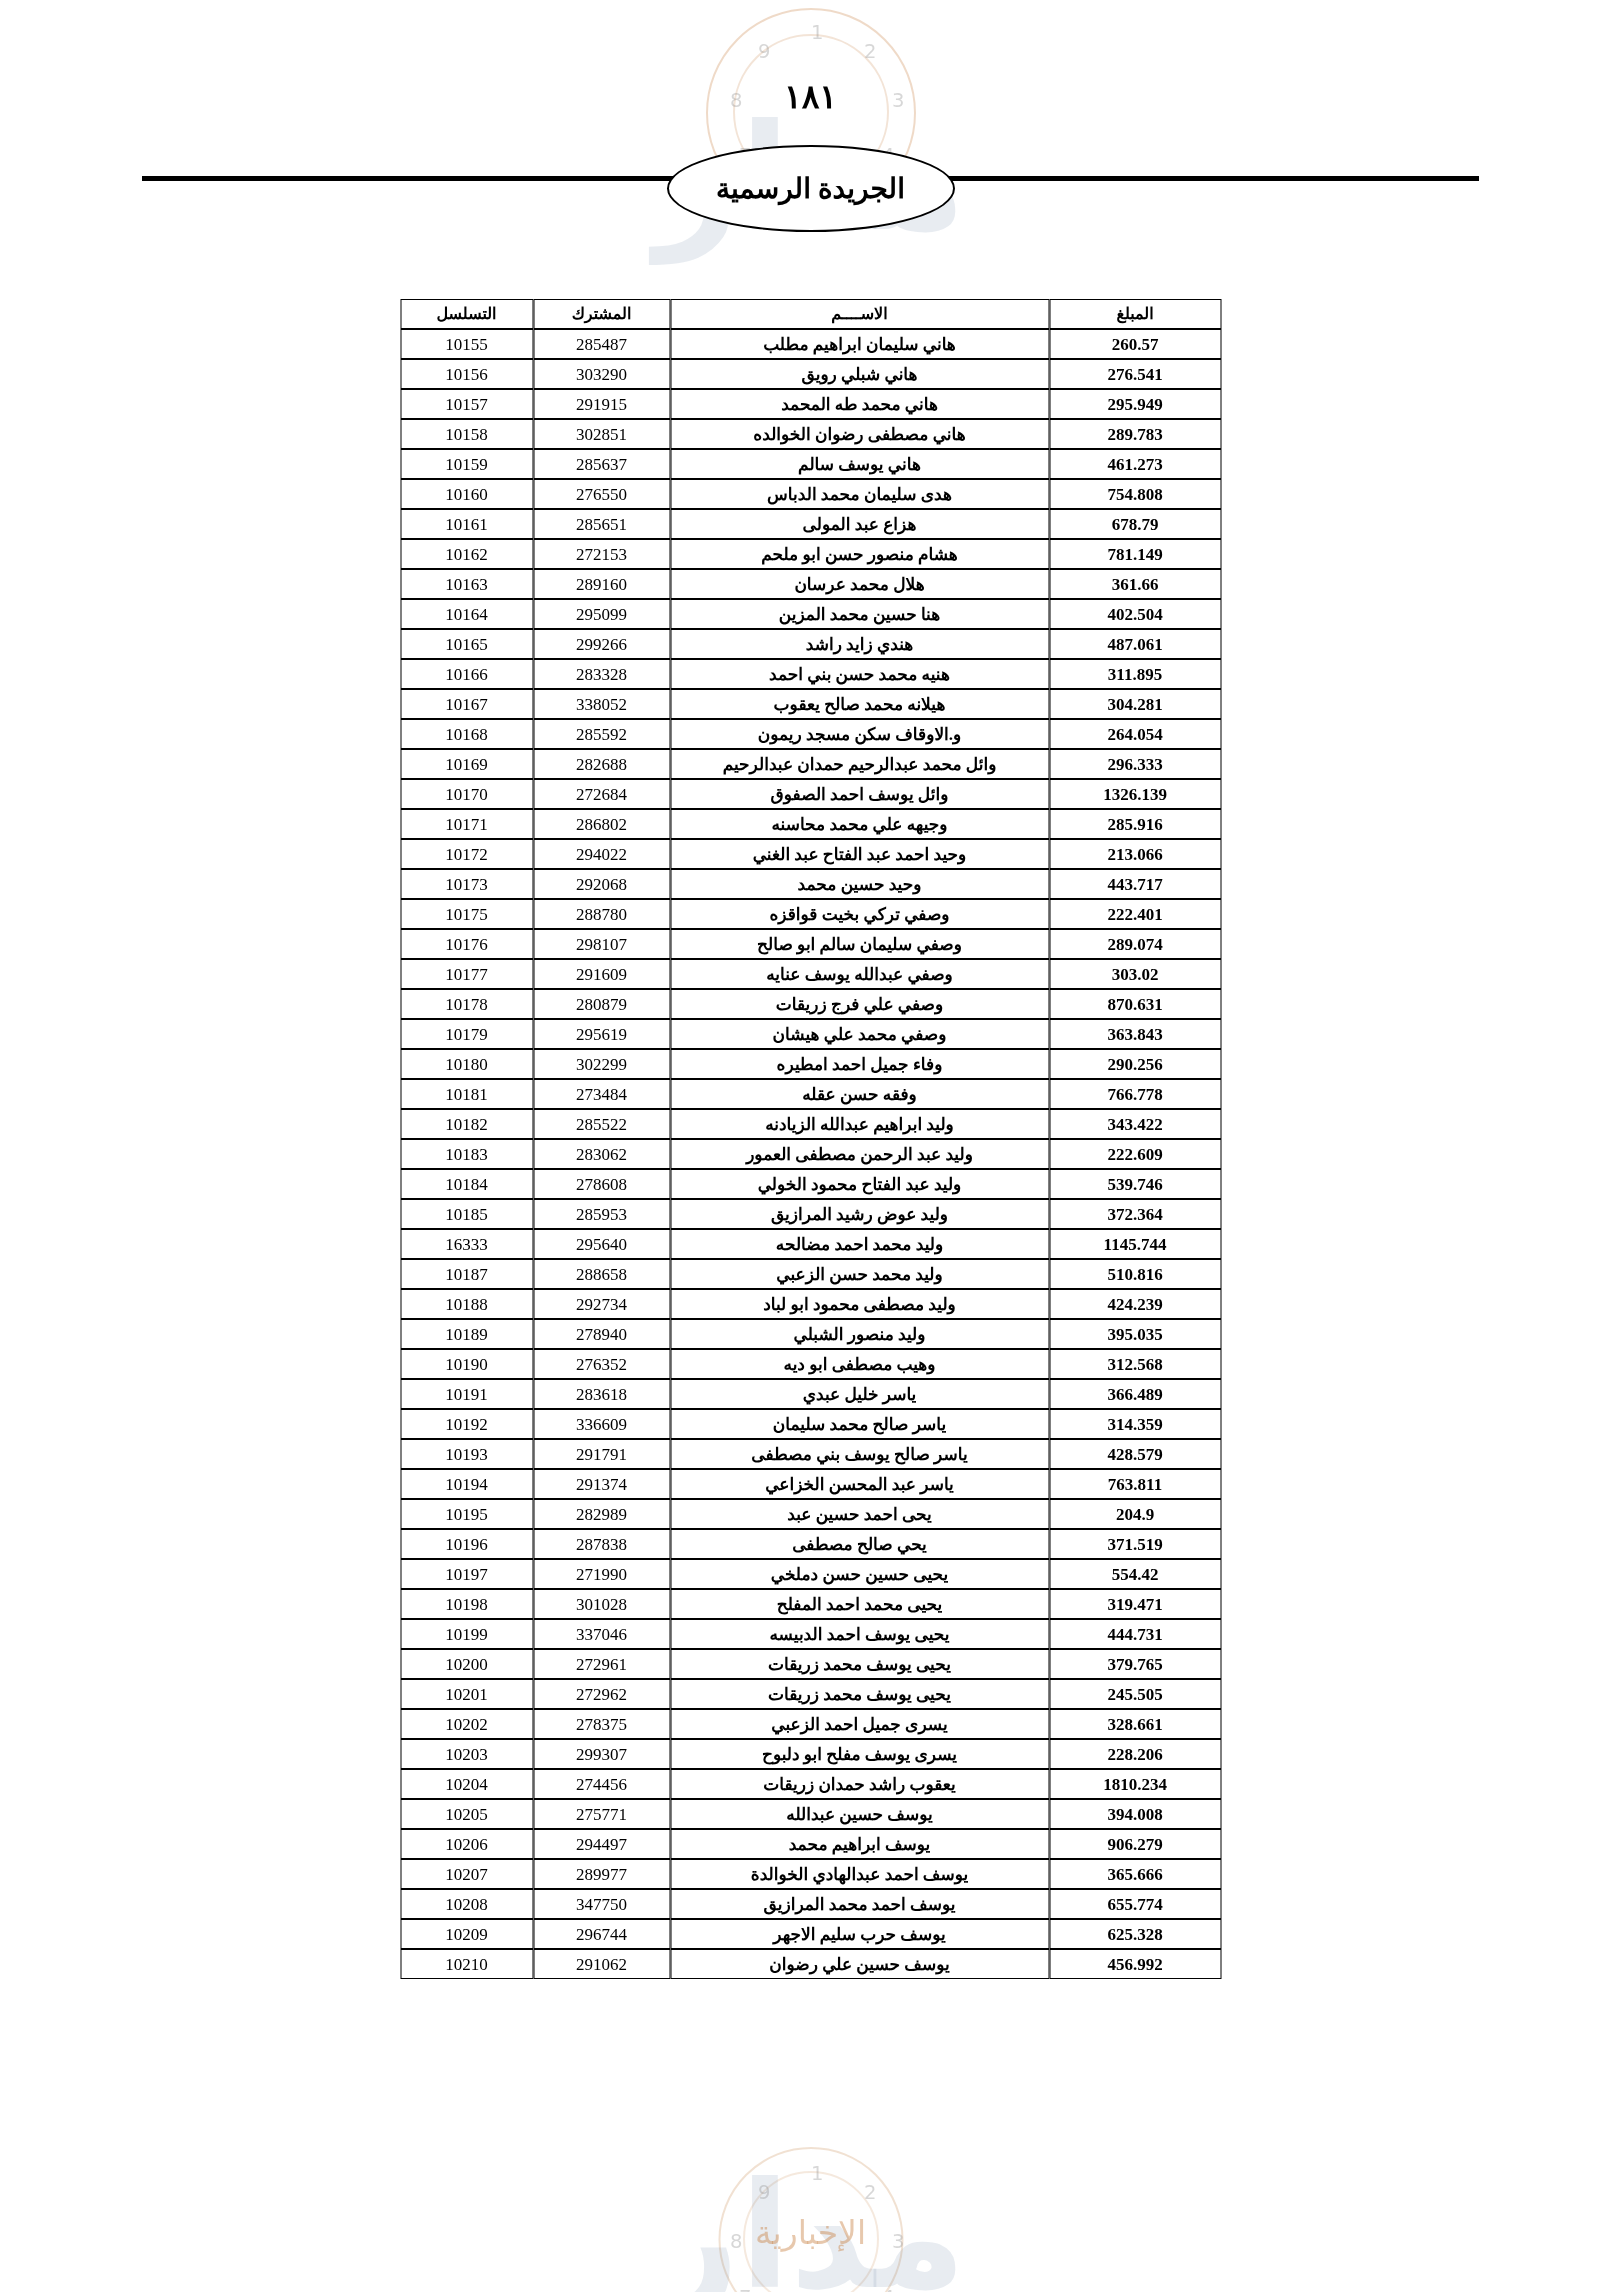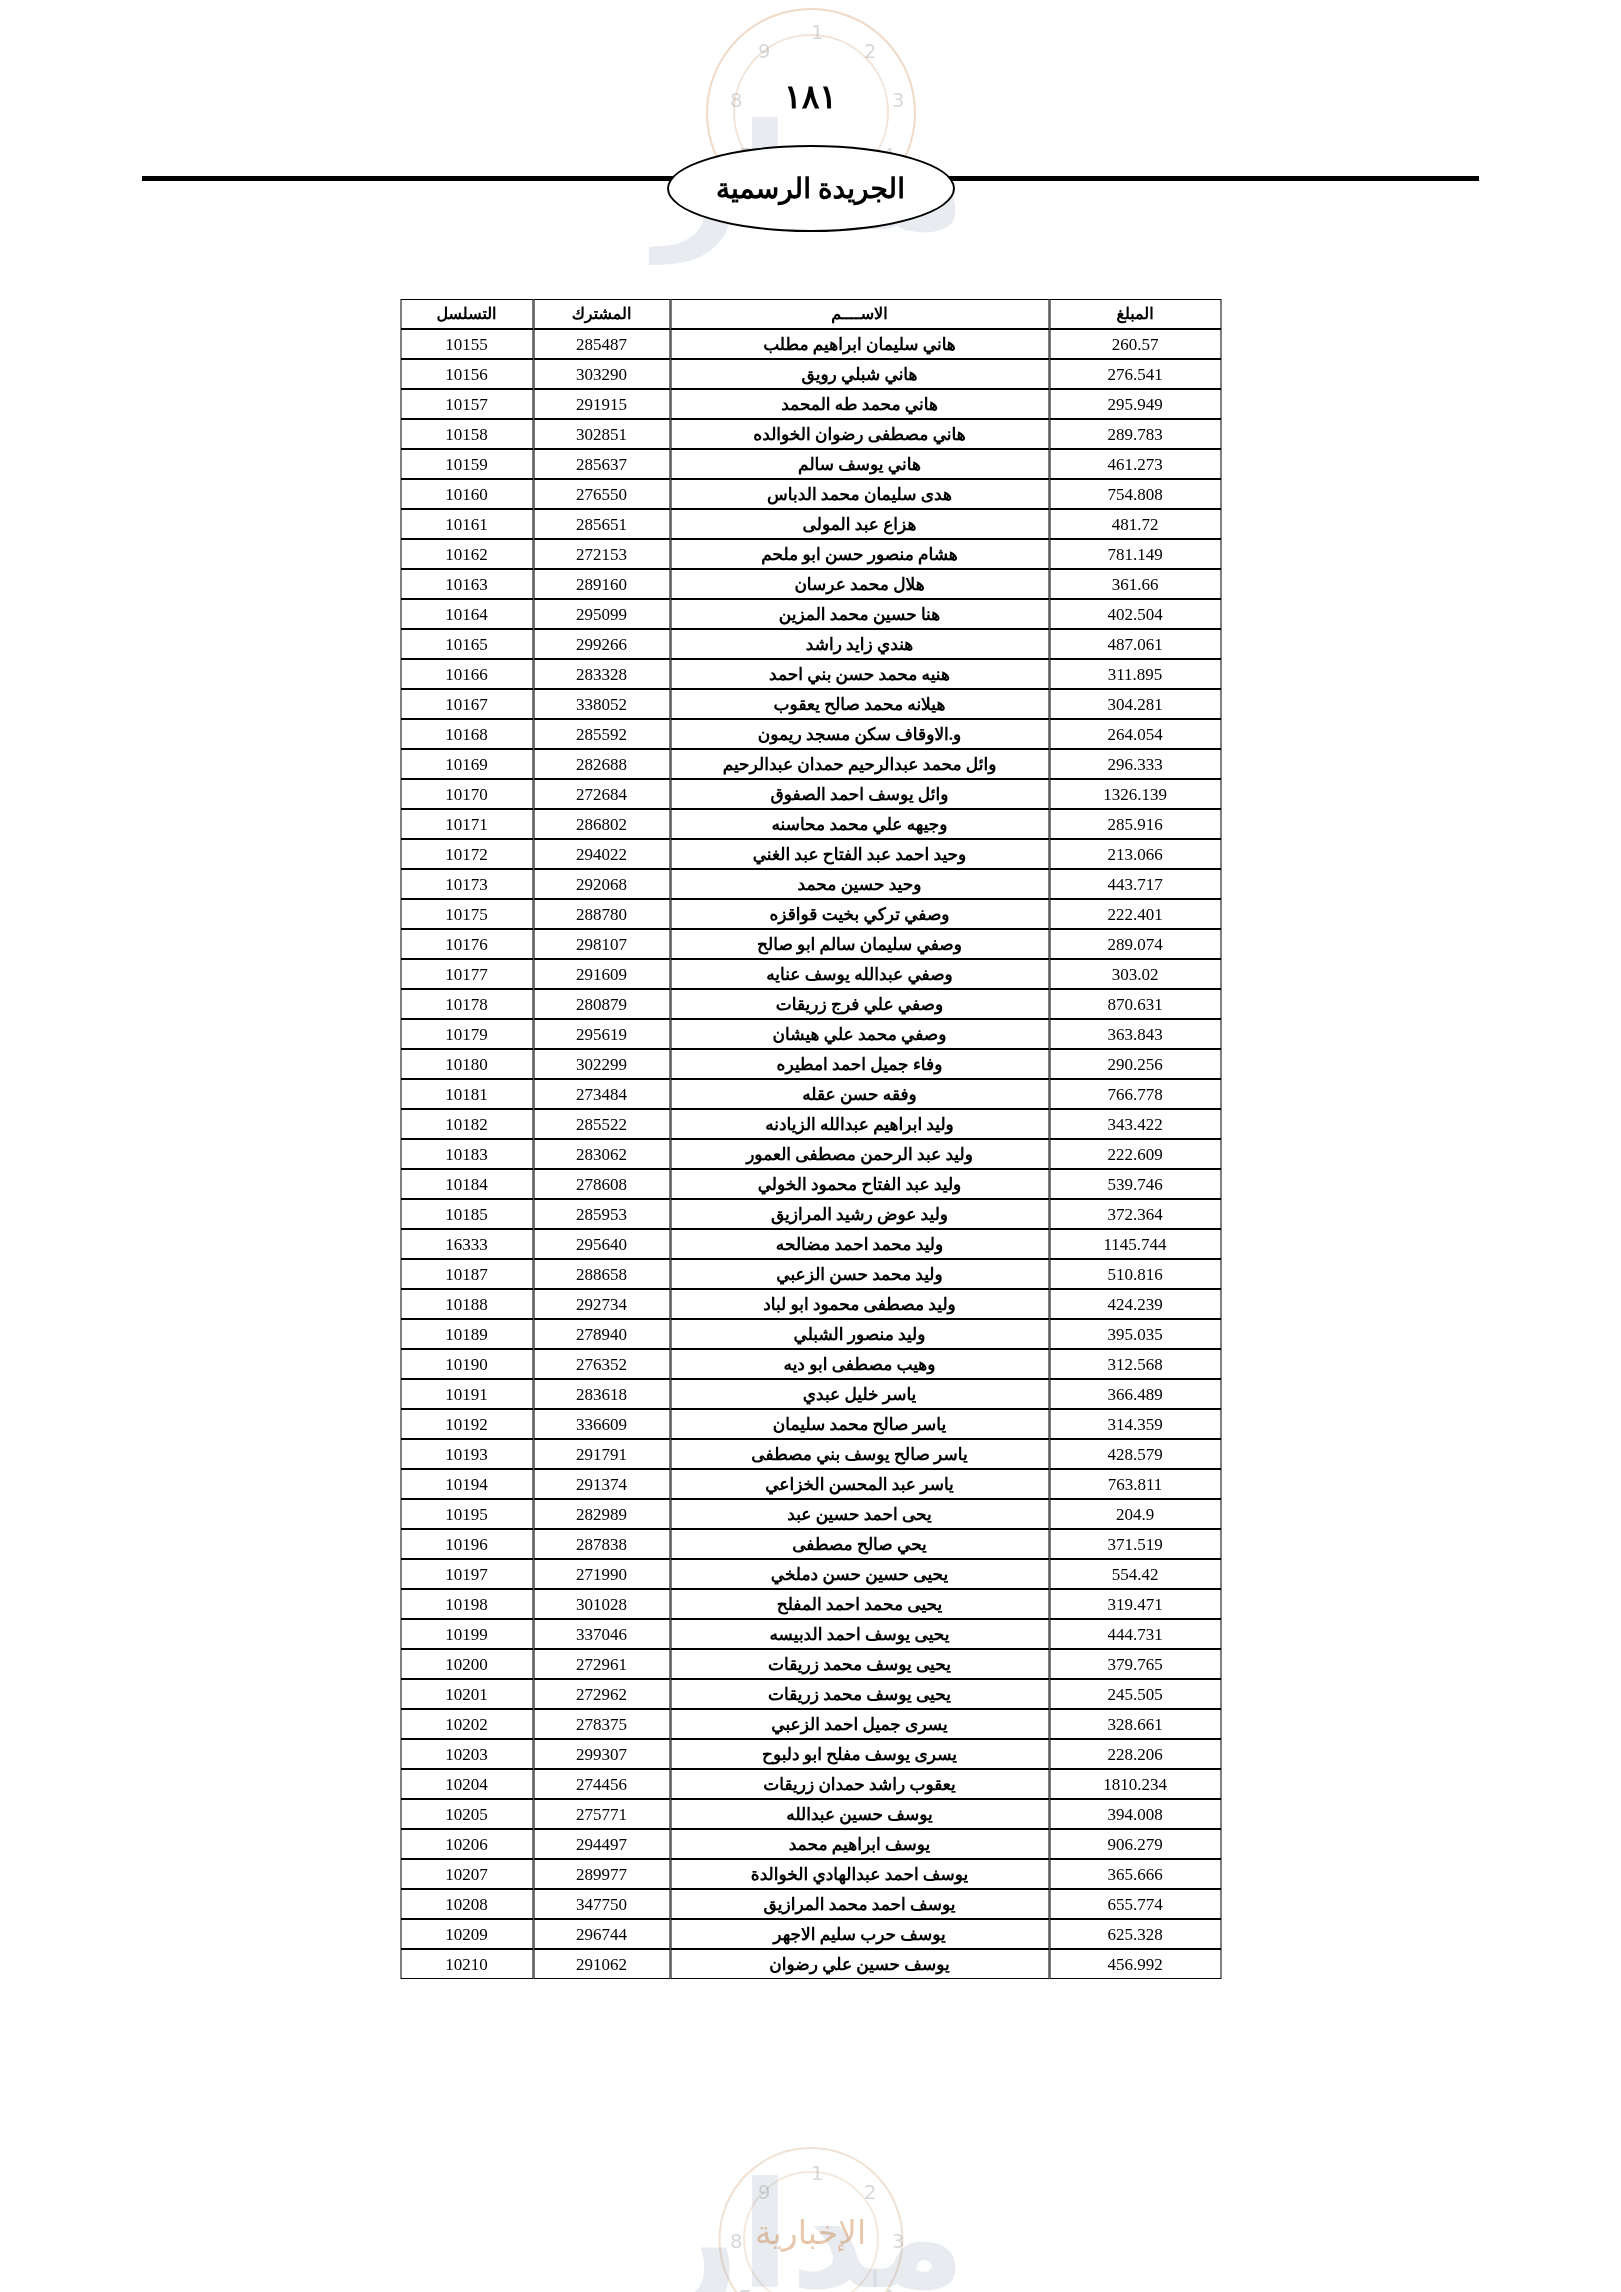--- a/index.html
+++ b/index.html
@@ -129,21 +129,21 @@
   }
   table.listing th {
     font-weight: bold;
     font-size: 16px;
   }
   col.c-amount { width: 172px; }
   col.c-name   { width: 379px; }
   col.c-sub    { width: 137px; }
   col.c-seq    { width: 133px; }
 
-  td.amount { font-family: "Liberation Serif", serif; }
+  td.amount { font-family: "Liberation Serif", serif; font-weight: bold; }
   td.name   { font-weight: bold; margin-left: 36px; }
   td.sub, td.seq { font-family: "Liberation Serif", serif; }
 </style>
 </head>
 <body>
 
 <div class="watermark">
   <div class="wm-circle wm-c1"></div>
   <div class="wm-circle wm-c2"></div>
   <div class="wm-text-big wm-a">مدار</div>
@@ -222,21 +222,21 @@
           <td class="sub">285637</td>
           <td class="seq">10159</td>
         </tr>
         <tr>
           <td class="amount">754.808</td>
           <td class="name">هدى سليمان محمد الدباس</td>
           <td class="sub">276550</td>
           <td class="seq">10160</td>
         </tr>
         <tr>
-          <td class="amount">481.72</td>
+          <td class="amount">678.79</td>
           <td class="name">هزاع عبد المولى</td>
           <td class="sub">285651</td>
           <td class="seq">10161</td>
         </tr>
         <tr>
           <td class="amount">781.149</td>
           <td class="name">هشام منصور حسن ابو ملحم</td>
           <td class="sub">272153</td>
           <td class="seq">10162</td>
         </tr>

